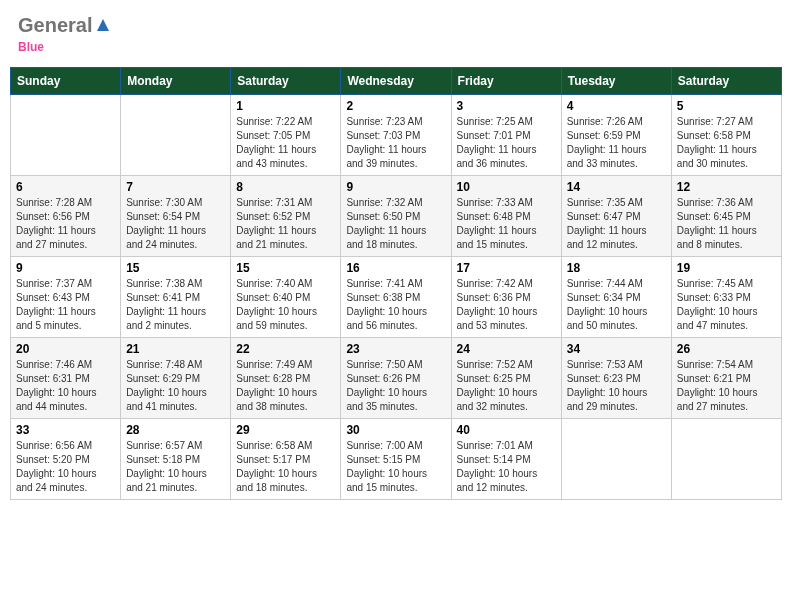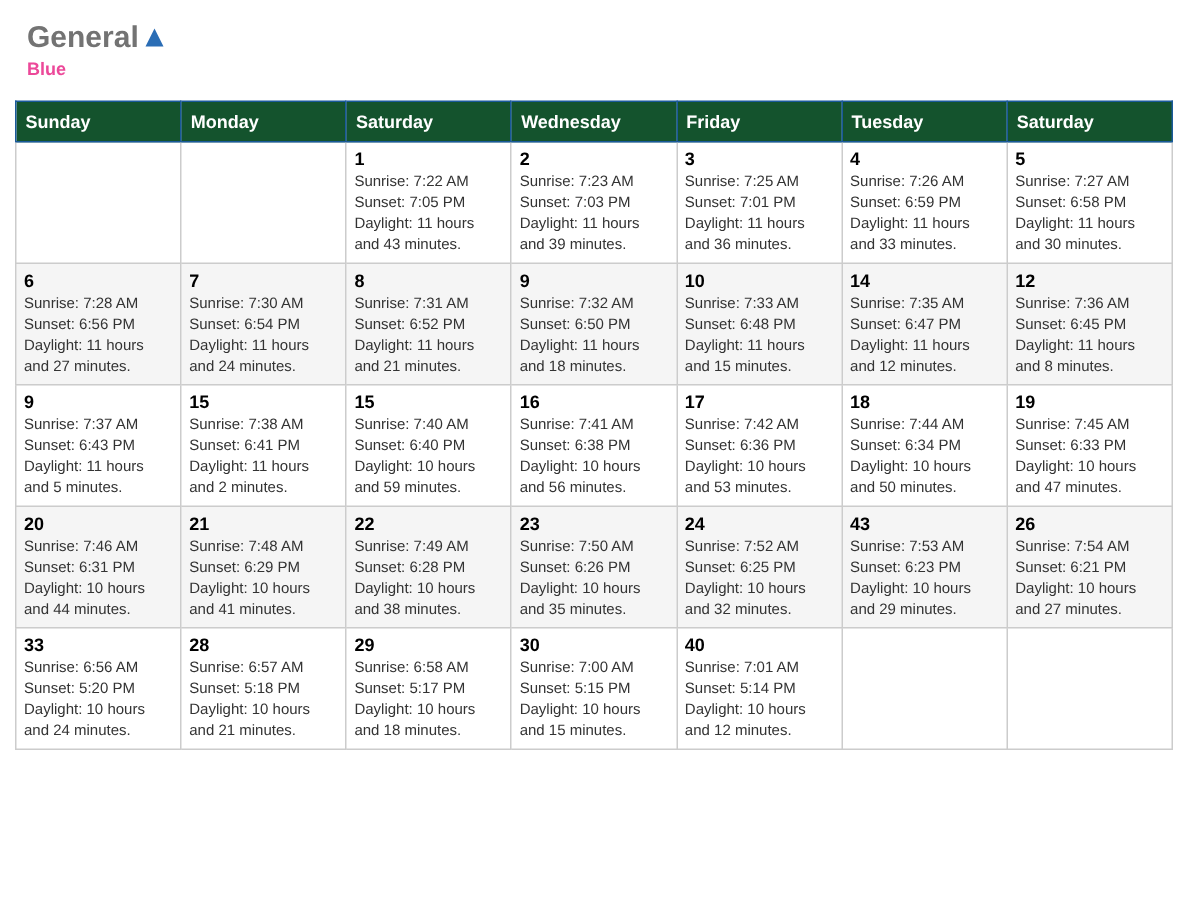--- a/index.html
+++ b/index.html
@@ -210,21 +210,21 @@
         </td>
         <td>
           <span class="day-num">23</span>
           <div class="day-info">Sunrise: 7:50 AM<br>Sunset: 6:26 PM<br>Daylight: 10 hours and 35 minutes.</div>
         </td>
         <td>
           <span class="day-num">24</span>
           <div class="day-info">Sunrise: 7:52 AM<br>Sunset: 6:25 PM<br>Daylight: 10 hours and 32 minutes.</div>
         </td>
         <td>
-          <span class="day-num">43</span>
+          <span class="day-num">34</span>
           <div class="day-info">Sunrise: 7:53 AM<br>Sunset: 6:23 PM<br>Daylight: 10 hours and 29 minutes.</div>
         </td>
         <td>
           <span class="day-num">26</span>
           <div class="day-info">Sunrise: 7:54 AM<br>Sunset: 6:21 PM<br>Daylight: 10 hours and 27 minutes.</div>
         </td>
       </tr>
       <tr class="row-normal">
         <td>
           <span class="day-num">33</span>

